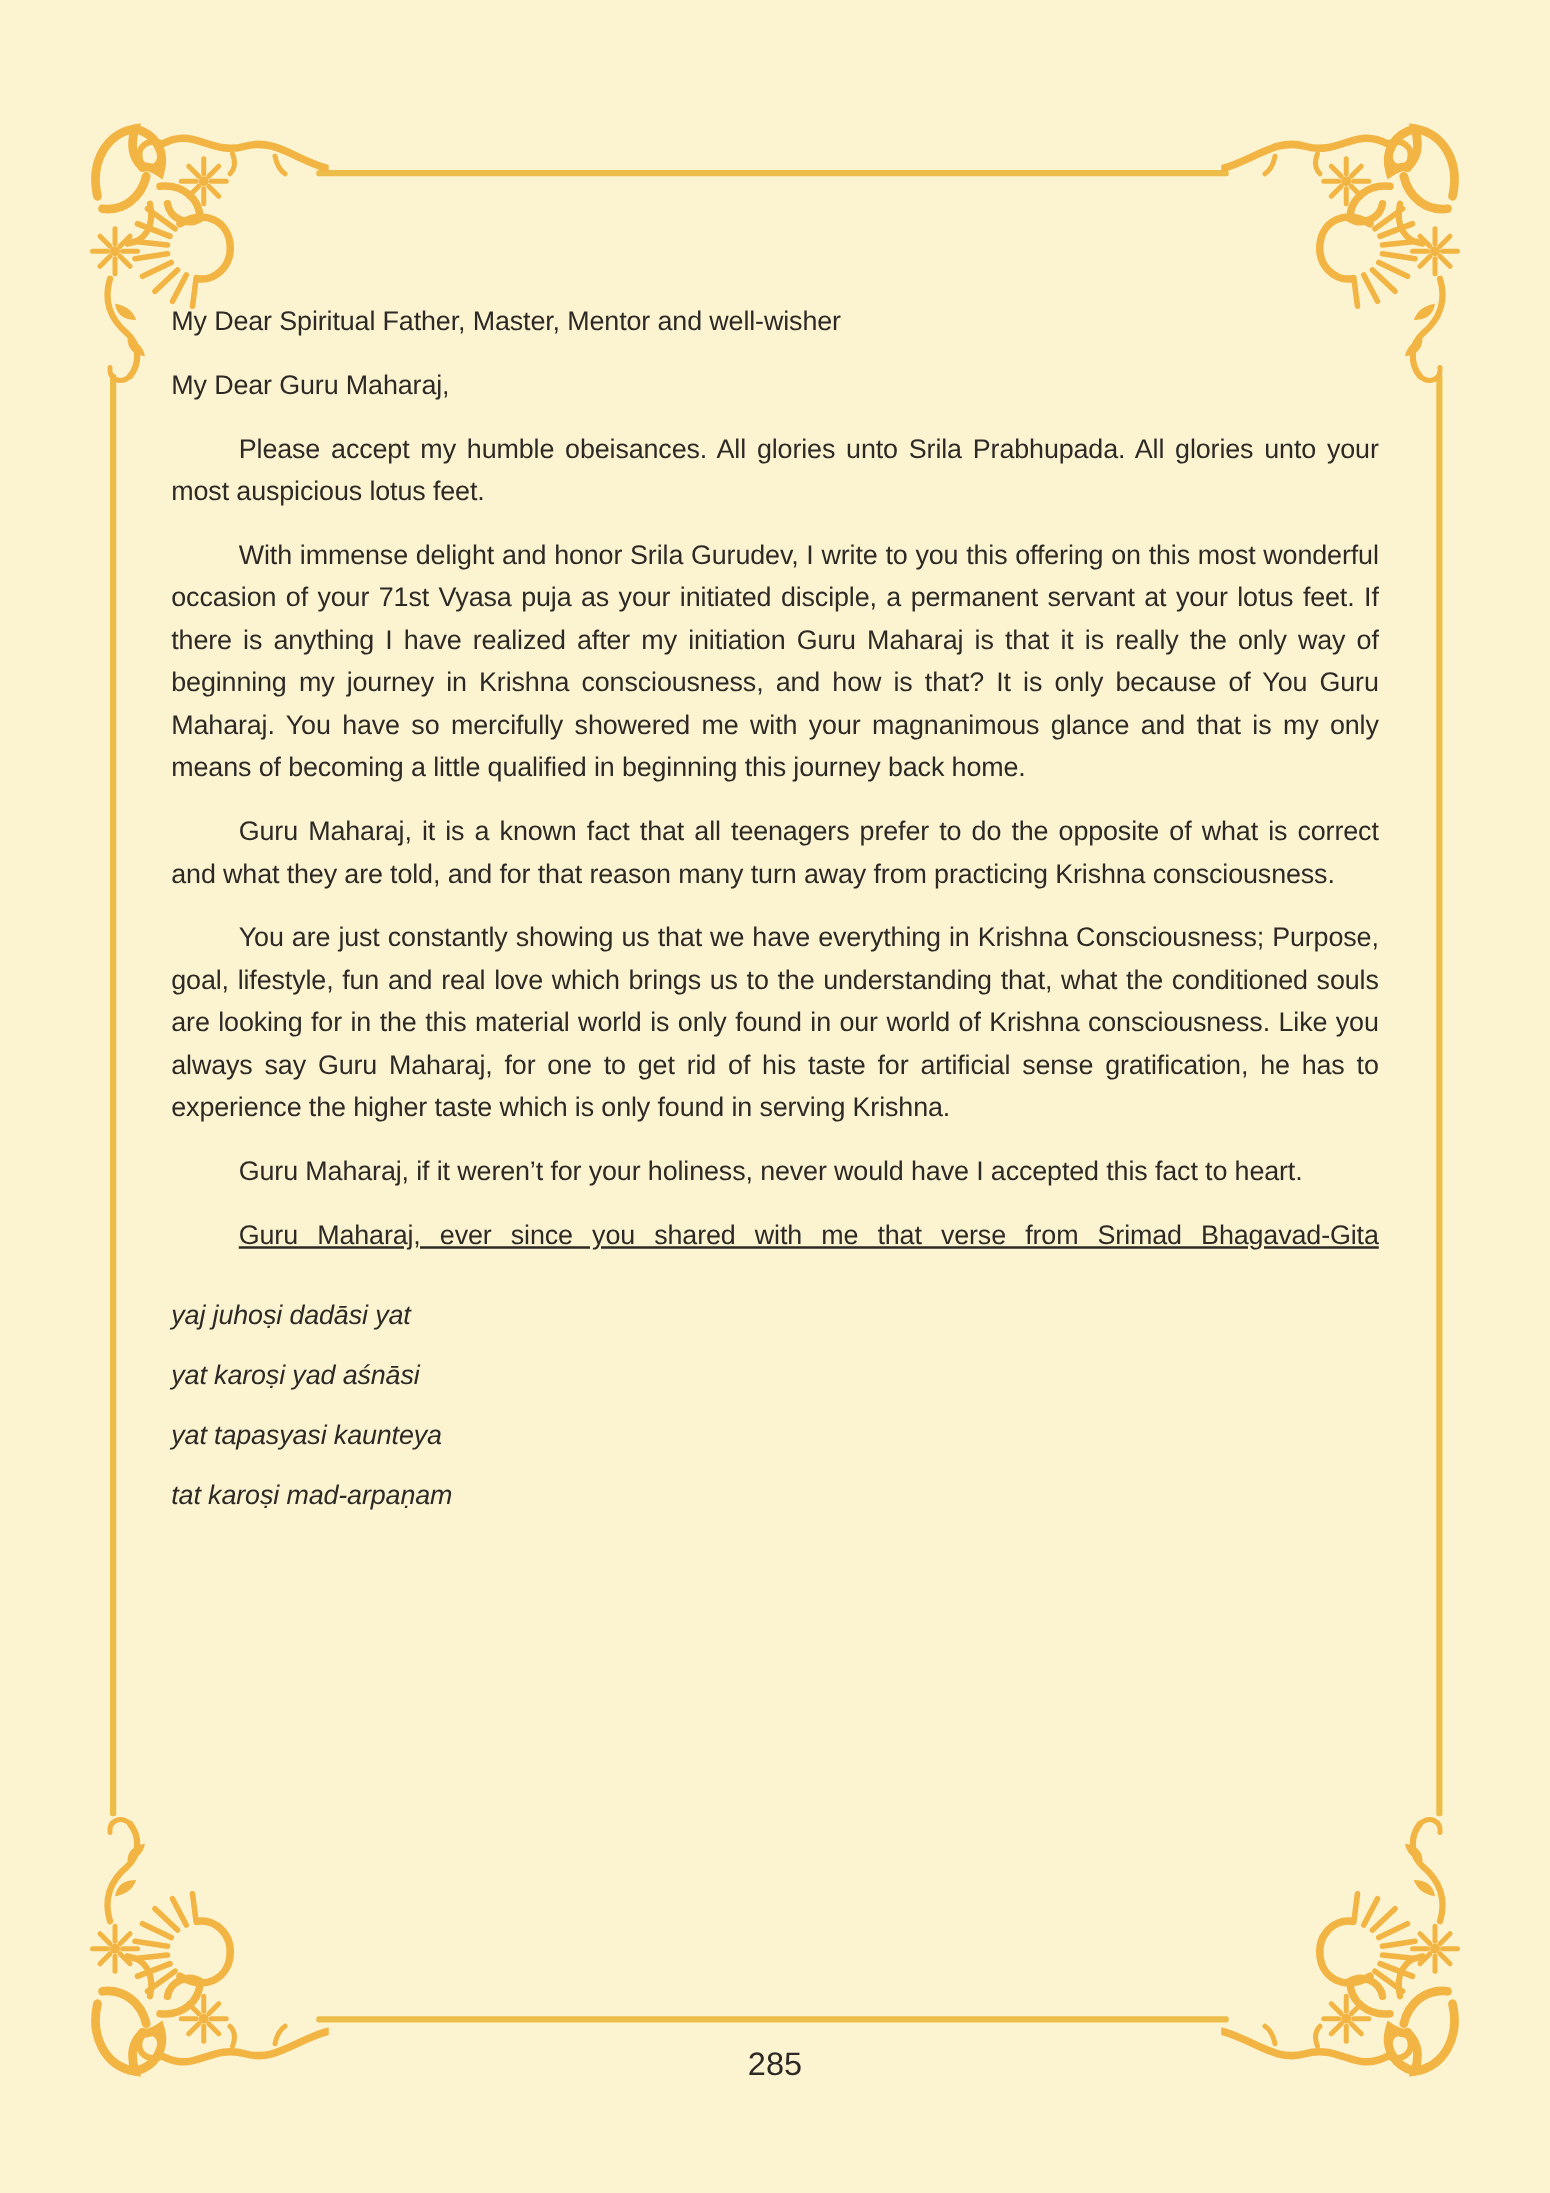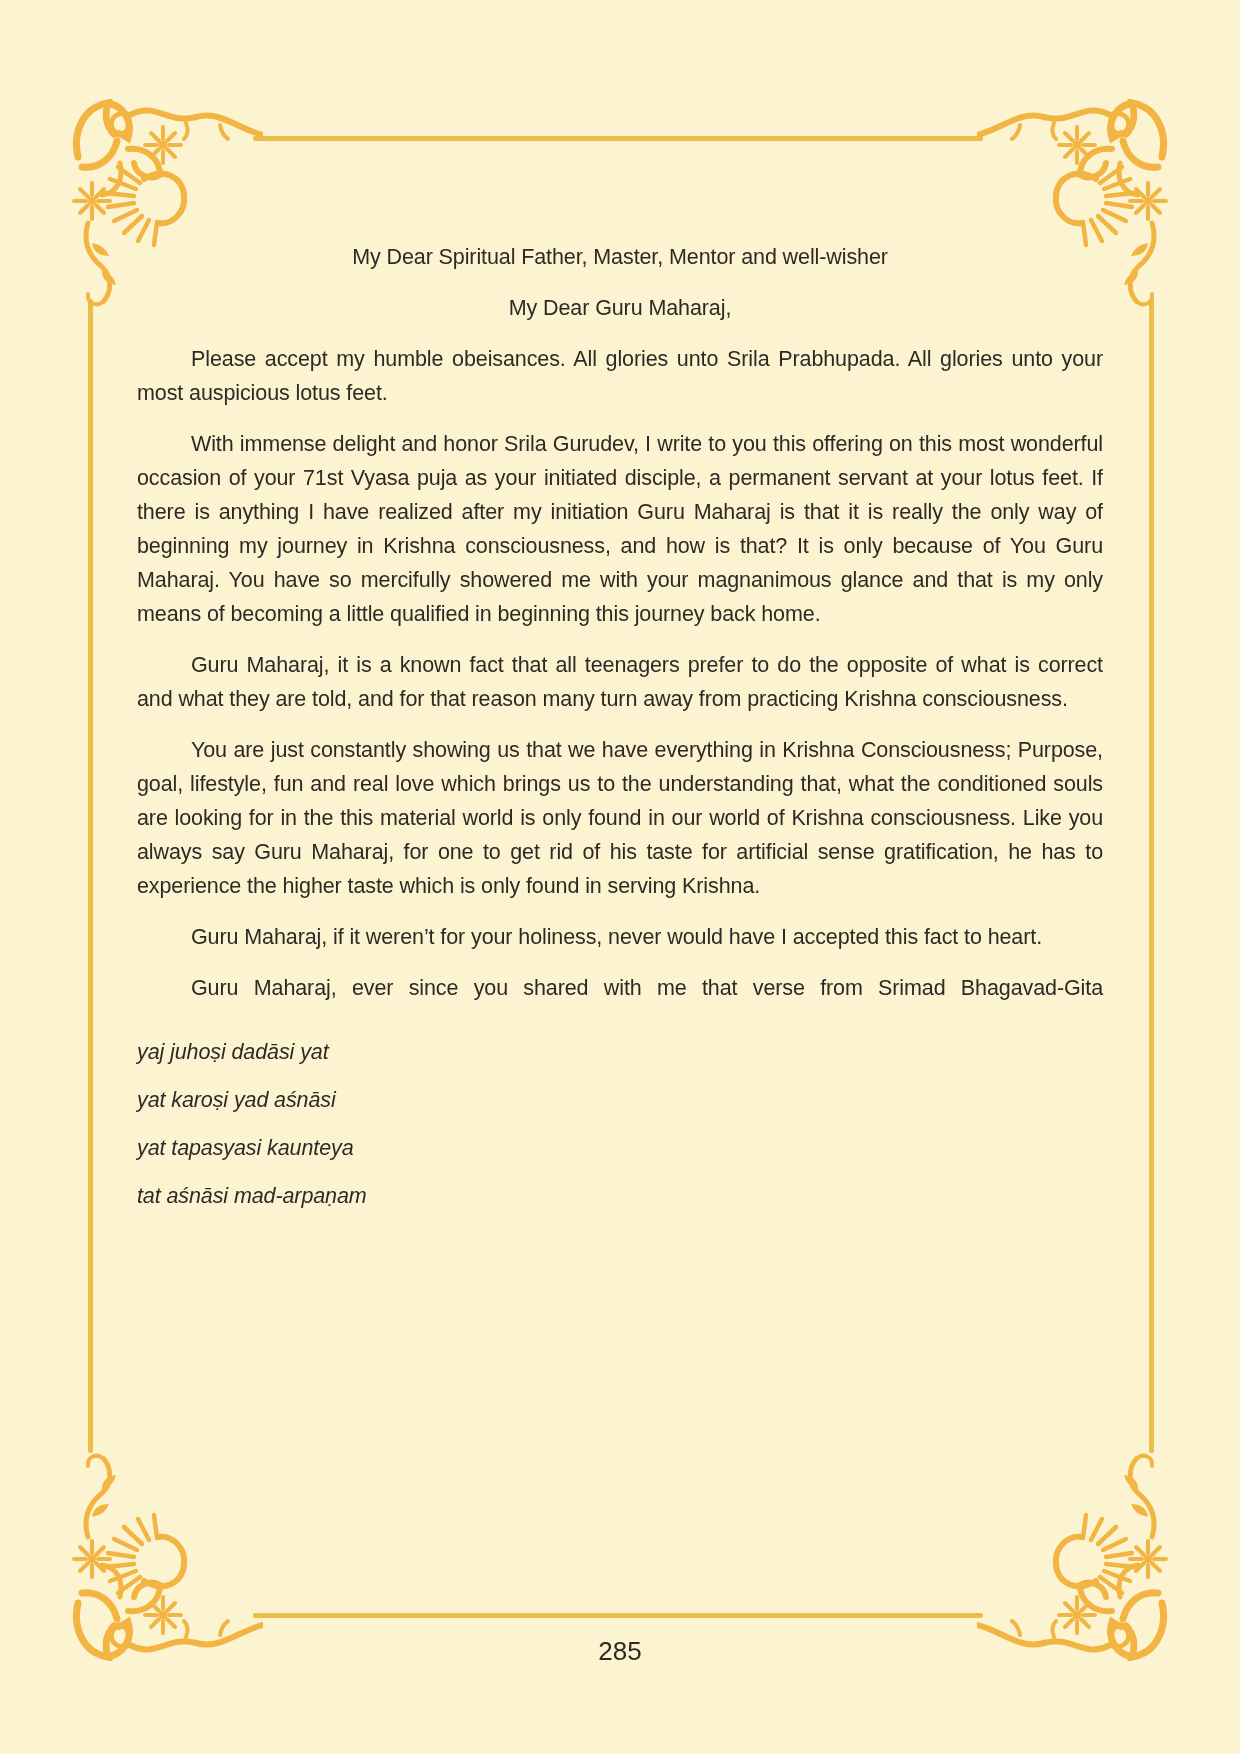--- a/index.html
+++ b/index.html
@@ -26,25 +26,25 @@
   .corner.bl { left:68px; top:1450px; transform:scaleY(-1); }
   .corner.br { left:977px; top:1450px; transform:scale(-1,-1); }
 
   
   .letter {
     position:absolute; left:137px; top:240px; width:966px;
     color:#2D2A26; font-size:21.5px; line-height:34px;
     letter-spacing:-0.1px;
   }
   .letter p { margin:0 0 17px 0; }
-  .salut { text-align:center; }
+  .salut { text-align:left; }
   .para { text-align:justify; }
   .indent { text-indent:54px; }
   .no-bottom { margin-bottom:0 !important; }
-  .force-justify { text-align-last:justify; }
+  .force-justify { text-align-last:justify;text-decoration:underline; }
   .verse { margin-top:30px; }
   .verse p { font-style:italic; margin:0 0 14px 0; }
 
   .page-number {
     position:absolute; top:1636px; left:0; width:1240px;
     text-align:center; color:#2D2A26; font-size:26px;
   }
 </style>
 </head>
 <body>
@@ -140,18 +140,18 @@
     <p class="para indent">Guru Maharaj, it is a known fact that all teenagers prefer to do the opposite of what is correct and what they are told, and for that reason many turn away from practicing Krishna consciousness.</p>
     <p class="para indent">You are just constantly showing us that we have everything in Krishna Consciousness; Purpose, goal, lifestyle, fun and real love which brings us to the understanding that, what the conditioned souls are looking for in the this material world is only found in our world of Krishna consciousness. Like you always say Guru Maharaj, for one to get rid of his taste for artificial sense gratification, he has to experience the higher taste which is only found in serving Krishna.</p>
     <p class="para indent">Guru Maharaj, if it weren’t for your holiness, never would have I accepted this fact to heart.</p>
 
     <p class="para indent force-justify no-bottom">Guru Maharaj, ever since you shared with me that verse from Srimad Bhagavad-Gita</p>
 
     <div class="verse">
       <p>yaj juhoṣi dadāsi yat</p>
       <p>yat karoṣi yad aśnāsi</p>
       <p>yat tapasyasi kaunteya</p>
-      <p>tat aśnāsi mad-arpaṇam</p>
+      <p>tat karoṣi mad-arpaṇam</p>
     </div>
   </div>
 
   <div class="page-number">285</div>
 </div>
 
 </body></html>

